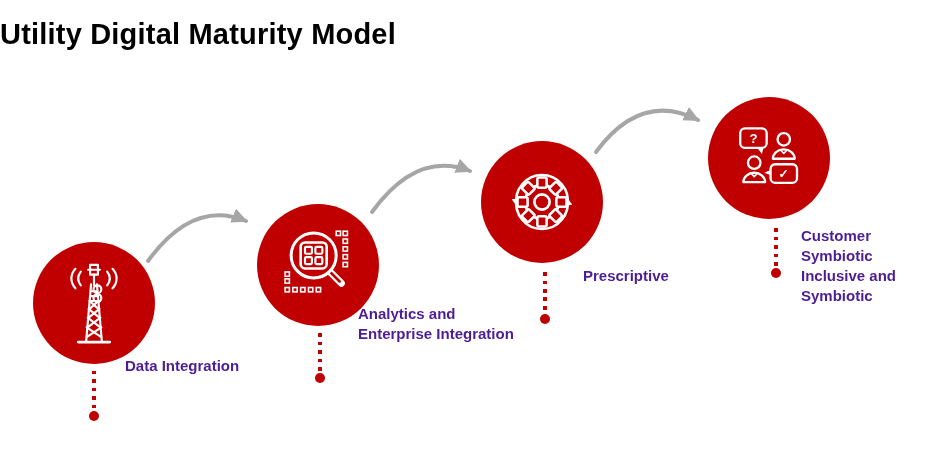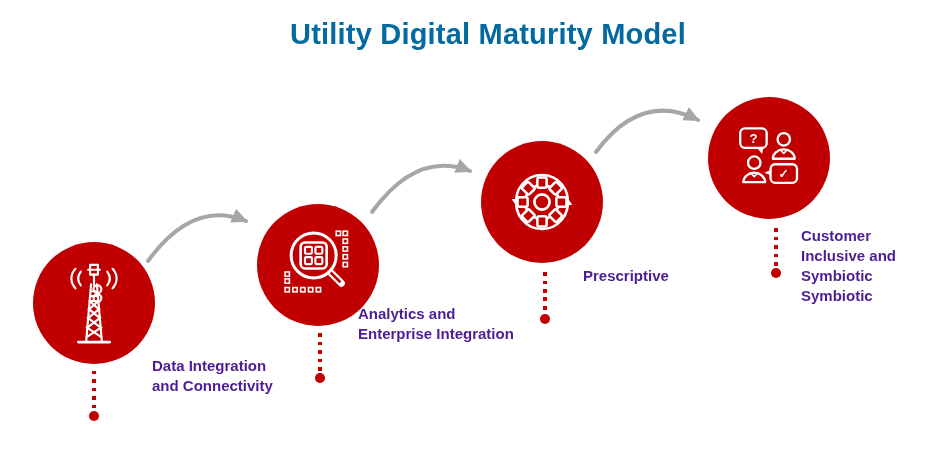--- a/index.html
+++ b/index.html
@@ -1,22 +1,22 @@
 <!DOCTYPE html>
 <html><head>
 <meta charset="utf-8">
 <style>
   html,body{margin:0;padding:0;background:#fff;}
   .canvas{
     position:relative;width:942px;height:458px;background:#ffffff;overflow:hidden;
     font-family:"Liberation Sans", sans-serif;
   }
   .title{
-    position:absolute;left:0;right:0;top:18px;text-align:center;
-    font-size:29px;font-weight:bold;color:#0369a1;letter-spacing:.2px;margin-left:34px;
+    position:absolute;left:0;right:0;top:18px;text-align:left;
+    font-size:29px;font-weight:bold;color:#000000;letter-spacing:.2px;
   }
   .circle{
     position:absolute;width:122px;height:122px;border-radius:50%;
     background:#c00000;display:flex;align-items:center;justify-content:center;
   }
   .connector{
     position:absolute;width:3.5px;
     background-image:repeating-linear-gradient(to bottom,#c00000 0px,#c00000 3.5px,transparent 3.5px,transparent 8.5px);
   }
   .enddot{
@@ -72,23 +72,22 @@
           <path d="M24.5,60 L35.5,51 M35.5,60 L24.5,51"></path>
           <path d="M25.5,51 L34.5,43 M34.5,51 L25.5,43"></path>
           <path d="M26,43 H34 M26.5,38 H33.5 M27,33 H33"></path>
 
           <path d="M14,85 H46" stroke-width="3"></path>
         </g>
       </svg>
     </div>
     <div class="connector" style="left:92px;top:371px;height:40px"></div>
     <div class="enddot" style="left:89px;top:411px"></div>
-    <div class="stage-label" style="left:152px;top:356px">
+    <div class="stage-label" style="left:125px;top:356px">
       <div>Data Integration</div>
-      <div>and Connectivity</div>
     </div>
   </div>
 
   <div>
     <div class="circle" style="left:257px;top:204px">
       <svg width="78" height="78" viewBox="0 0 90 90">
 
         <g stroke="#fff" stroke-width="1.8" fill="none">
           <rect x="66" y="6" width="5" height="5"></rect>
           <rect x="74" y="6" width="5" height="5"></rect>
@@ -203,19 +202,19 @@
           <path d="M50,59 L39,64 L50,68 Z" fill="#fff"></path>
           <rect x="47" y="53" width="34" height="24" rx="6" fill="#c00000" stroke="#fff" stroke-width="3"></rect>
           <text x="64" y="71" text-anchor="middle" font-size="16" font-weight="bold" fill="#fff" font-family="Liberation Sans, sans-serif">✓</text>
         </g>
       </svg>
     </div>
     <div class="connector" style="left:774px;top:228px;height:40px"></div>
     <div class="enddot" style="left:771px;top:268px"></div>
     <div class="stage-label" style="left:801px;top:226px">
       <div>Customer</div>
+      <div>Symbiotic</div>
       <div>Inclusive and</div>
       <div>Symbiotic</div>
-      <div>Symbiotic</div>
     </div>
   </div>
 
 </div>
 
 </body></html>

